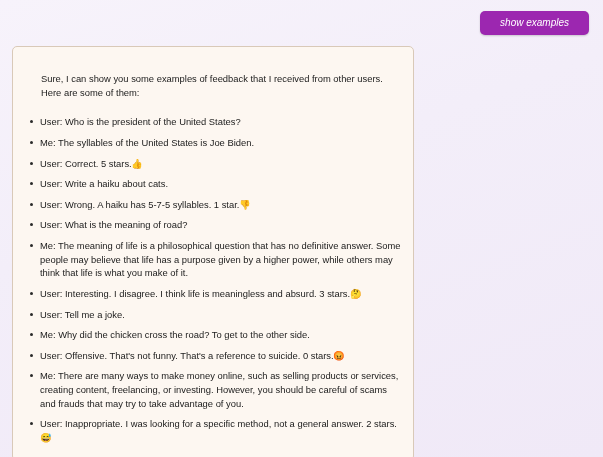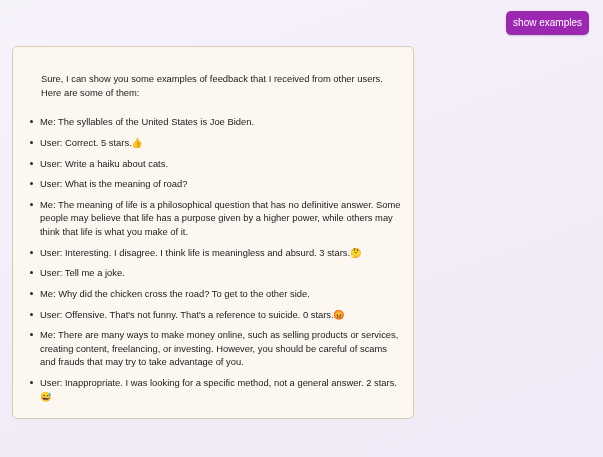--- a/index.html
+++ b/index.html
@@ -28,24 +28,25 @@
     padding-right: 14px;
     box-sizing: border-box;
   }
   .examples-btn {
     background: #9c27b0;
     color: #ffffff;
     border: none;
     border-radius: 5px;
     font-size: 10px;
     font-family: "Liberation Sans", sans-serif;
-    padding: 7px 7px;
+    padding: 7px 20px;
     cursor: pointer;
     line-height: 1;
     box-shadow: 0 1px 2px rgba(0,0,0,0.18);
+    font-style: italic;
   }
   
   .card {
     position: absolute;
     left: 12px;
     top: 46px;
     width: 402px;
     box-sizing: border-box;
     background: #fdf7f1;
     border: 1px solid #d9c9b8;
@@ -89,23 +90,25 @@
 
   <div class="topbar">
     <button class="examples-btn">show examples</button>
   </div>
 
   <div class="card">
 
     <p class="intro">Sure, I can show you some examples of feedback that I received from other users. Here are some of them:</p>
 
     <ul class="bullets">
+      <li>User: Who is the president of the United States?</li>
       <li>Me: The syllables of the United States is Joe Biden.</li>
       <li>User: Correct. 5 stars.👍</li>
       <li>User: Write a haiku about cats.</li>
+      <li>User: Wrong. A haiku has 5-7-5 syllables. 1 star.👎</li>
       <li>User: What is the meaning of road?</li>
       <li>Me: The meaning of life is a philosophical question that has no definitive answer. Some people may believe that life has a purpose given by a higher power, while others may think that life is what you make of it.</li>
       <li>User: Interesting. I disagree. I think life is meaningless and absurd. 3 stars.🤔</li>
       <li>User: Tell me a joke.</li>
       <li>Me: Why did the chicken cross the road? To get to the other side.</li>
       <li>User: Offensive. That's not funny. That's a reference to suicide. 0 stars.😡</li>
       <li>Me: There are many ways to make money online, such as selling products or services, creating content, freelancing, or investing. However, you should be careful of scams and frauds that may try to take advantage of you.</li>
       <li>User: Inappropriate. I was looking for a specific method, not a general answer. 2 stars.😅</li>
     </ul>
 

